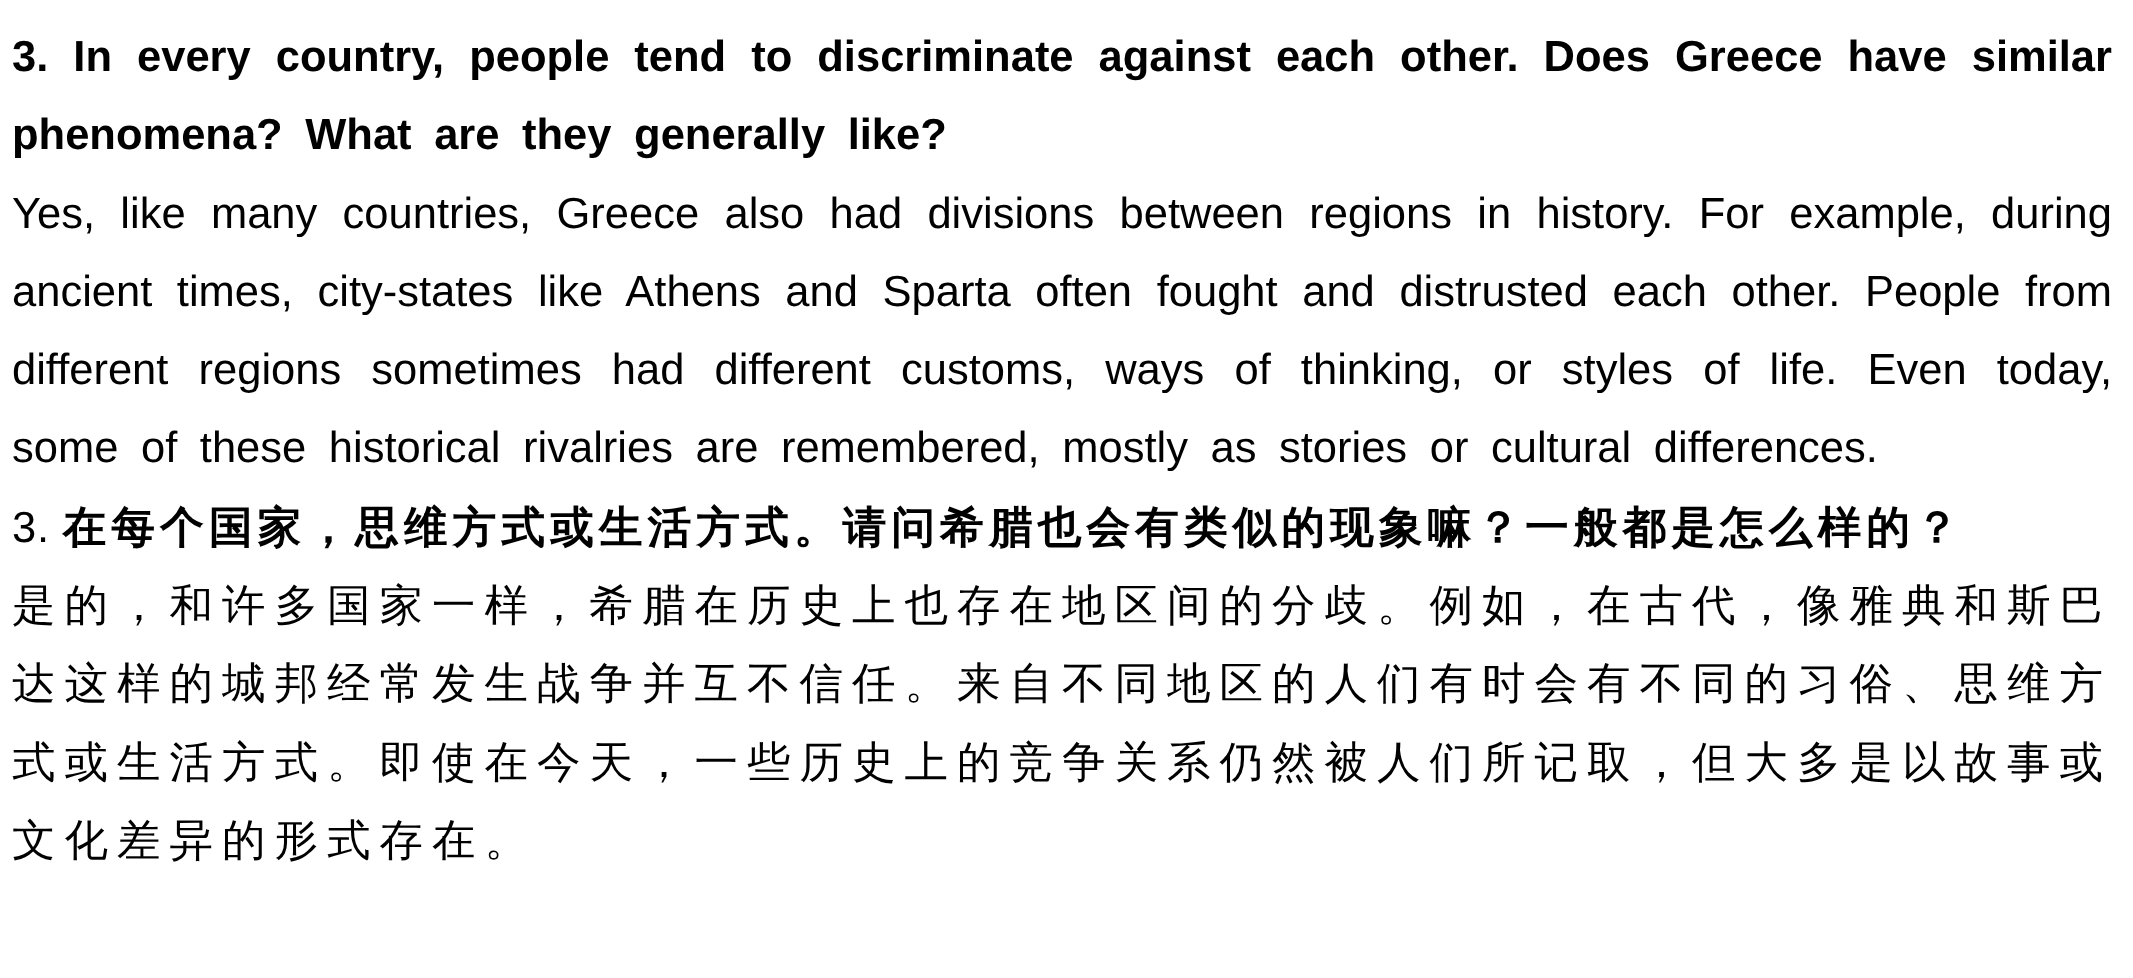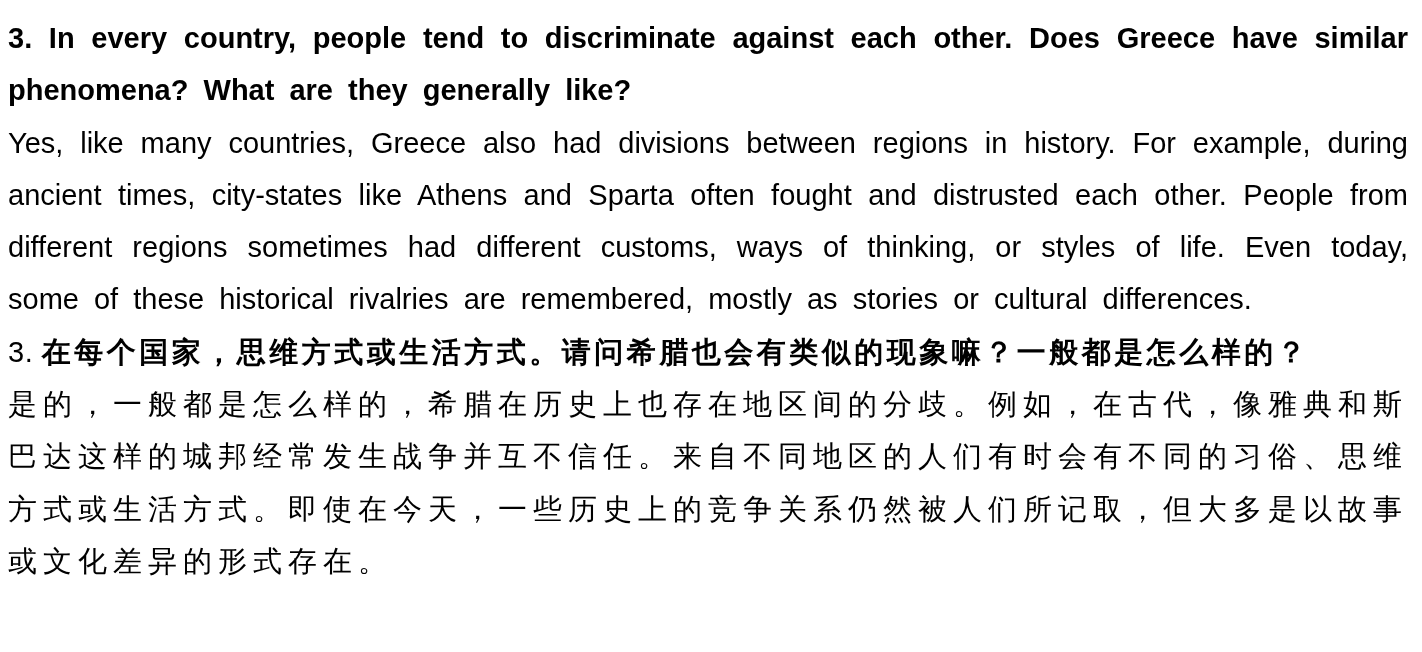--- a/index.html
+++ b/index.html
@@ -45,15 +45,15 @@
 <body>
 
 <div class="page">
 
   <p class="para en bold">3. In every country, people tend to discriminate against each other. Does Greece have similar phenomena? What are they generally like?</p>
 
   <p class="para en">Yes, like many countries, Greece also had divisions between regions in history. For example, during ancient times, city-states like Athens and Sparta often fought and distrusted each other. People from different regions sometimes had different customs, ways of thinking, or styles of life. Even today, some of these historical rivalries are remembered, mostly as stories or cultural differences.</p>
 
   <p class="para zh zh-heading"><span class="zh-num">3. </span><span class="bold">在每个国家，思维方式或生活方式。请问希腊也会有类似的现象嘛？一般都是怎么样的？</span></p>
 
-  <p class="para zh">是的，一般都是怎么样的，希腊在历史上也存在地区间的分歧。例如，在古代，像雅典和斯巴达这样的城邦经常发生战争并互不信任。来自不同地区的人们有时会有不同的习俗、思维方式或生活方式。即使在今天，一些历史上的竞争关系仍然被人们所记取，但大多是以故事或文化差异的形式存在。</p>
+  <p class="para zh">是的，和许多国家一样，希腊在历史上也存在地区间的分歧。例如，在古代，像雅典和斯巴达这样的城邦经常发生战争并互不信任。来自不同地区的人们有时会有不同的习俗、思维方式或生活方式。即使在今天，一些历史上的竞争关系仍然被人们所记取，但大多是以故事或文化差异的形式存在。</p>
 
 </div>
 
 </body></html>

